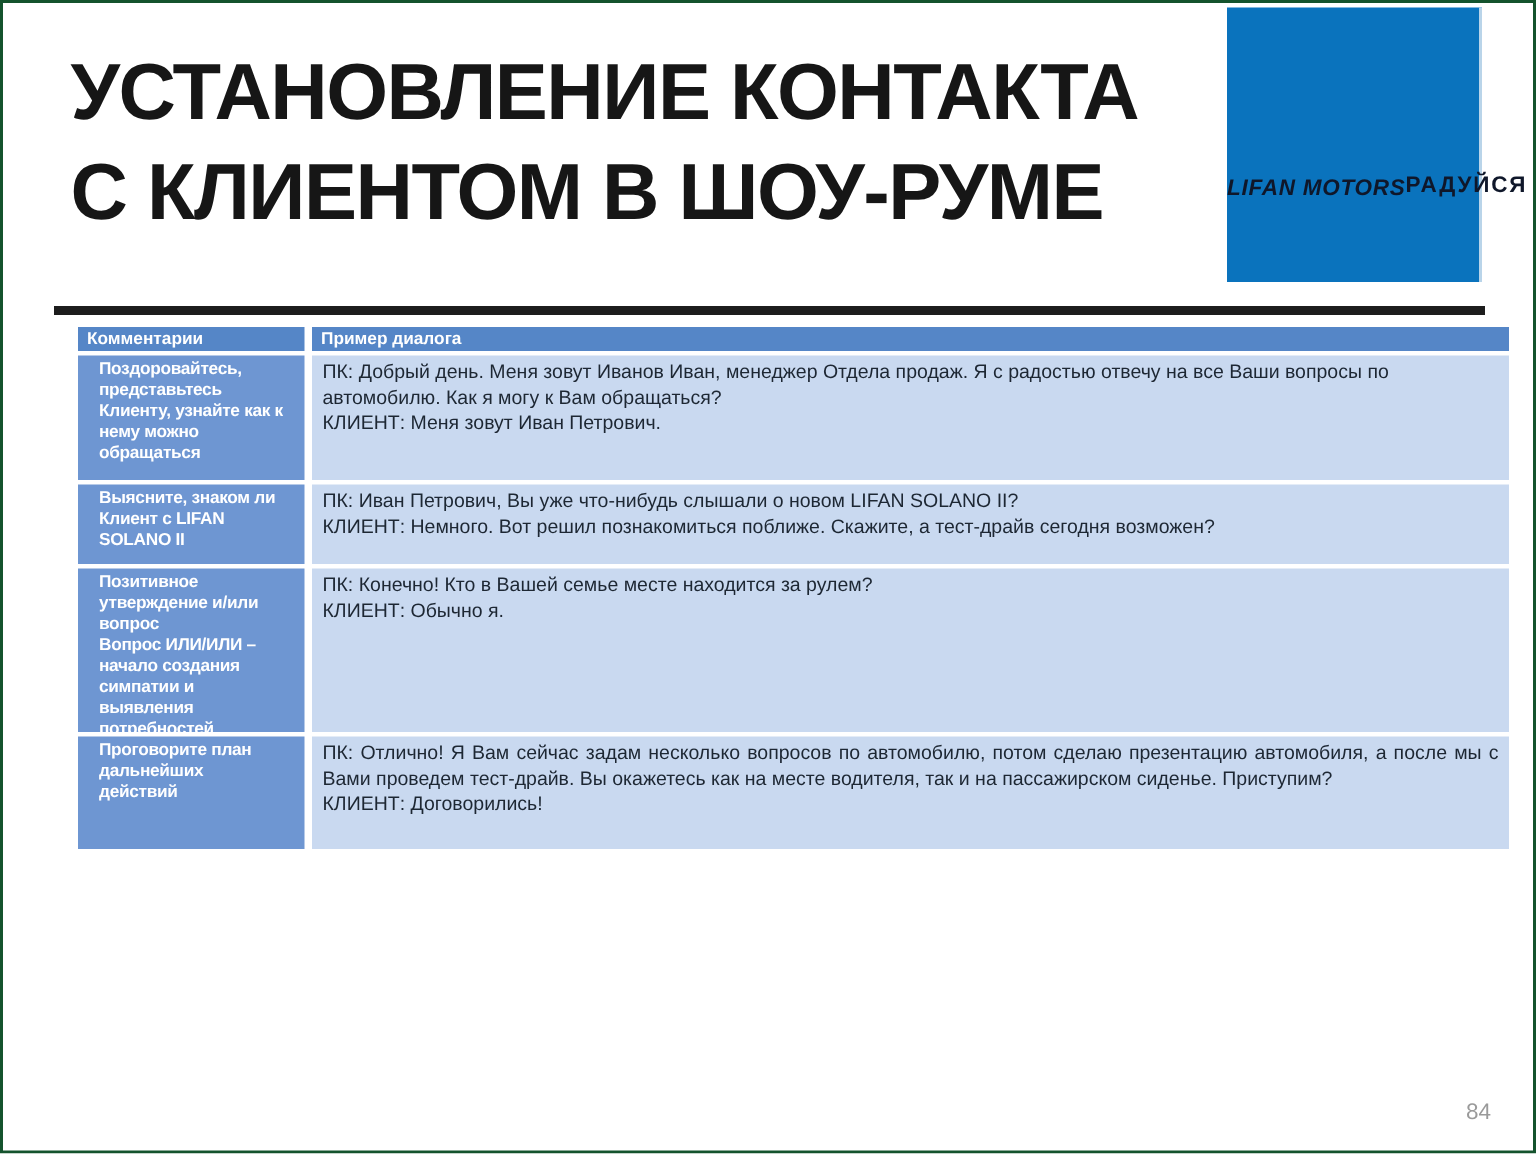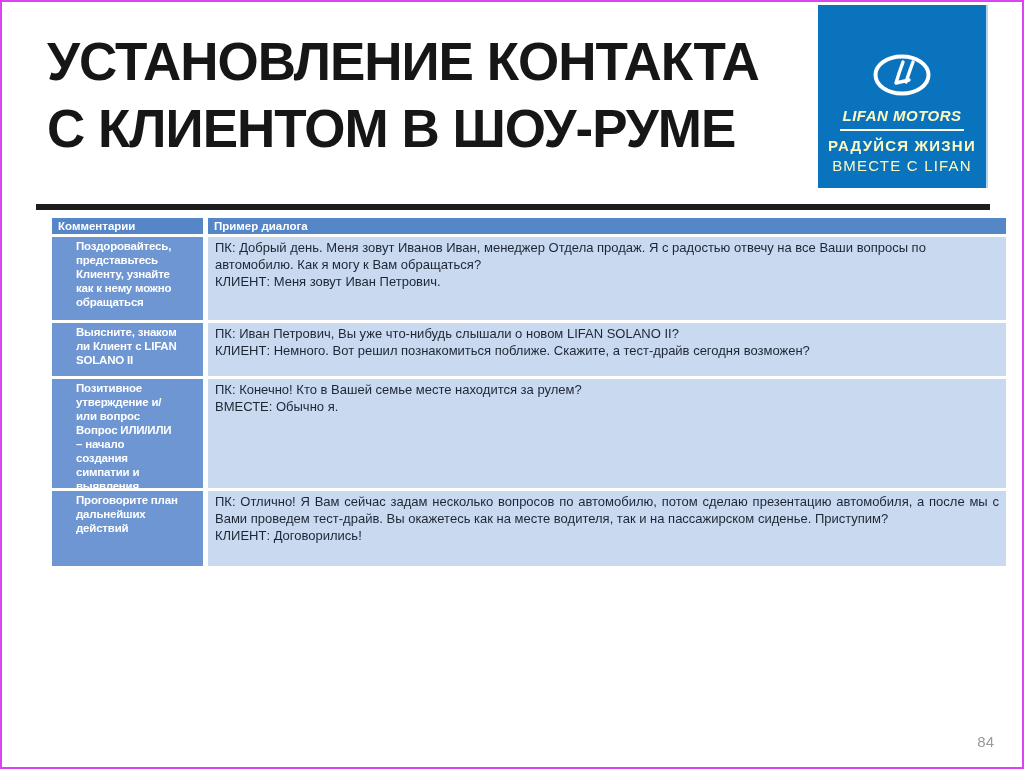--- a/index.html
+++ b/index.html
@@ -1,43 +1,43 @@
 <!DOCTYPE html>
 <html style="--logo-bg: #0a73bd; --header-bg: #5586c7; --left-cell-bg: #6e96d2; --right-cell-bg: #c9d9f0; --title-color: #161616;"><head>
 <meta charset="utf-8">
 <style>
   html,body{margin:0;padding:0;background:#fff;}
   .slide{
     position:relative;
     width:1024px;height:769px;
     box-sizing:border-box;
     background:#ffffff;
-    border:2px solid #d946ef;
+    border:2px solid #14532d;
     overflow:hidden;
     font-family:"Liberation Sans", sans-serif;
   }
   .title{
     position:absolute;left:45px;top:26px;
     font-size:53px;line-height:67px;
     font-weight:bold;letter-spacing:-1px;
     color:#161616;white-space:nowrap;
   }
   .title-underline{
     position:absolute;left:34px;top:202px;
     width:954px;height:6px;background:#1d1d1d;
   }
   
   .logo{
     position:absolute;left:816px;top:3px;
     width:170px;height:183px;
     background:var(--logo-bg,#0a73bd);
     border-right:2px solid #b9d4e9;
-    display:flex;flex-direction:column;align-items:center;
+    display:flex;flex-direction:row;align-items:center;
     padding-top:48px;box-sizing:border-box;
-    color:#fef9c3;
+    color:#0f172a;
   }
   .logo .emblem{width:60px;height:44px;}
   .logo .brand{
     margin-top:10px;font-size:15px;font-weight:bold;font-style:italic;
     letter-spacing:0.5px;white-space:nowrap;
   }
   .logo .divider{margin-top:5px;width:124px;height:2px;background:#ffffff;}
   .logo .tag1{margin-top:6px;font-size:15px;font-weight:bold;letter-spacing:1.2px;white-space:nowrap;}
   .logo .tag2{margin-top:3px;font-size:15px;letter-spacing:1.2px;white-space:nowrap;}
   
@@ -51,21 +51,21 @@
   .cell{box-sizing:border-box;overflow:hidden;}
   .cell p{margin:0;}
   .th{
     background:var(--header-bg,#5586c7);
     color:#ffffff;font-size:11.5px;font-weight:bold;
     padding:2px 6px 0 6px;line-height:13px;
   }
   .comment{
     background:var(--left-cell-bg,#6e96d2);
     color:#ffffff;font-size:11.5px;font-weight:bold;
-    line-height:14px;padding:2px 24px;letter-spacing:-0.2px;
+    line-height:14px;padding:2px 14px;letter-spacing:-0.2px;
   }
   .dialog{
     background:var(--right-cell-bg,#c9d9f0);
     color:#1d2733;font-size:13px;line-height:17px;
     padding:2px 7px;
   }
   .dialog.justify p.j{text-align:justify;}
   .page-number{
     position:absolute;right:28px;top:731px;
     font-size:15px;color:#9a9a9a;
@@ -114,21 +114,21 @@
       <p>ПК: Иван Петрович, Вы уже что-нибудь слышали о новом LIFAN SOLANO II?</p>
       <p>КЛИЕНТ: Немного. Вот решил познакомиться поближе. Скажите, а тест-драйв сегодня возможен?</p>
     </div>
 
     <div class="cell comment">
       <p>Позитивное утверждение и/или вопрос</p>
       <p>Вопрос ИЛИ/ИЛИ – начало создания симпатии и выявления потребностей</p>
     </div>
     <div class="cell dialog">
       <p>ПК: Конечно! Кто в Вашей семье месте находится за рулем?</p>
-      <p>ВМЕСТЕ: Обычно я.</p>
+      <p>КЛИЕНТ: Обычно я.</p>
     </div>
 
     <div class="cell comment">
       <p>Проговорите план дальнейших действий</p>
     </div>
     <div class="cell dialog justify">
       <p class="j">ПК: Отлично! Я Вам сейчас задам несколько вопросов по автомобилю, потом сделаю презентацию автомобиля, а после мы с Вами проведем тест-драйв. Вы окажетесь как на месте водителя, так и на пассажирском сиденье. Приступим?</p>
       <p>КЛИЕНТ: Договорились!</p>
     </div>
   </div>

